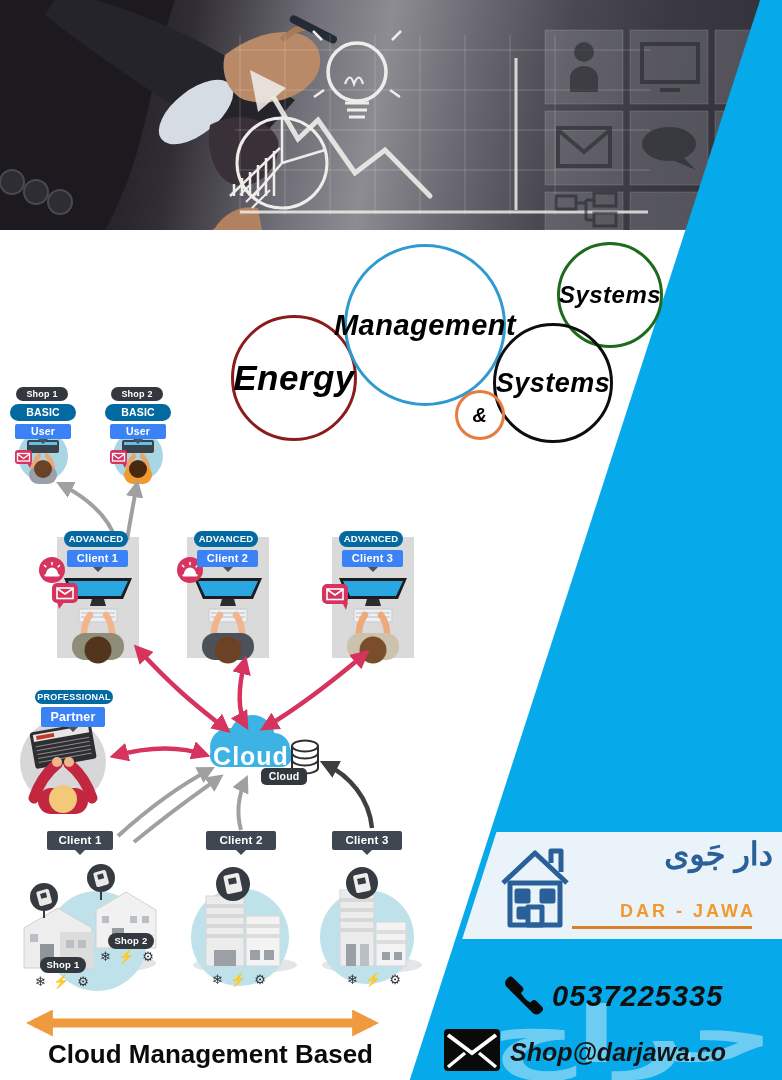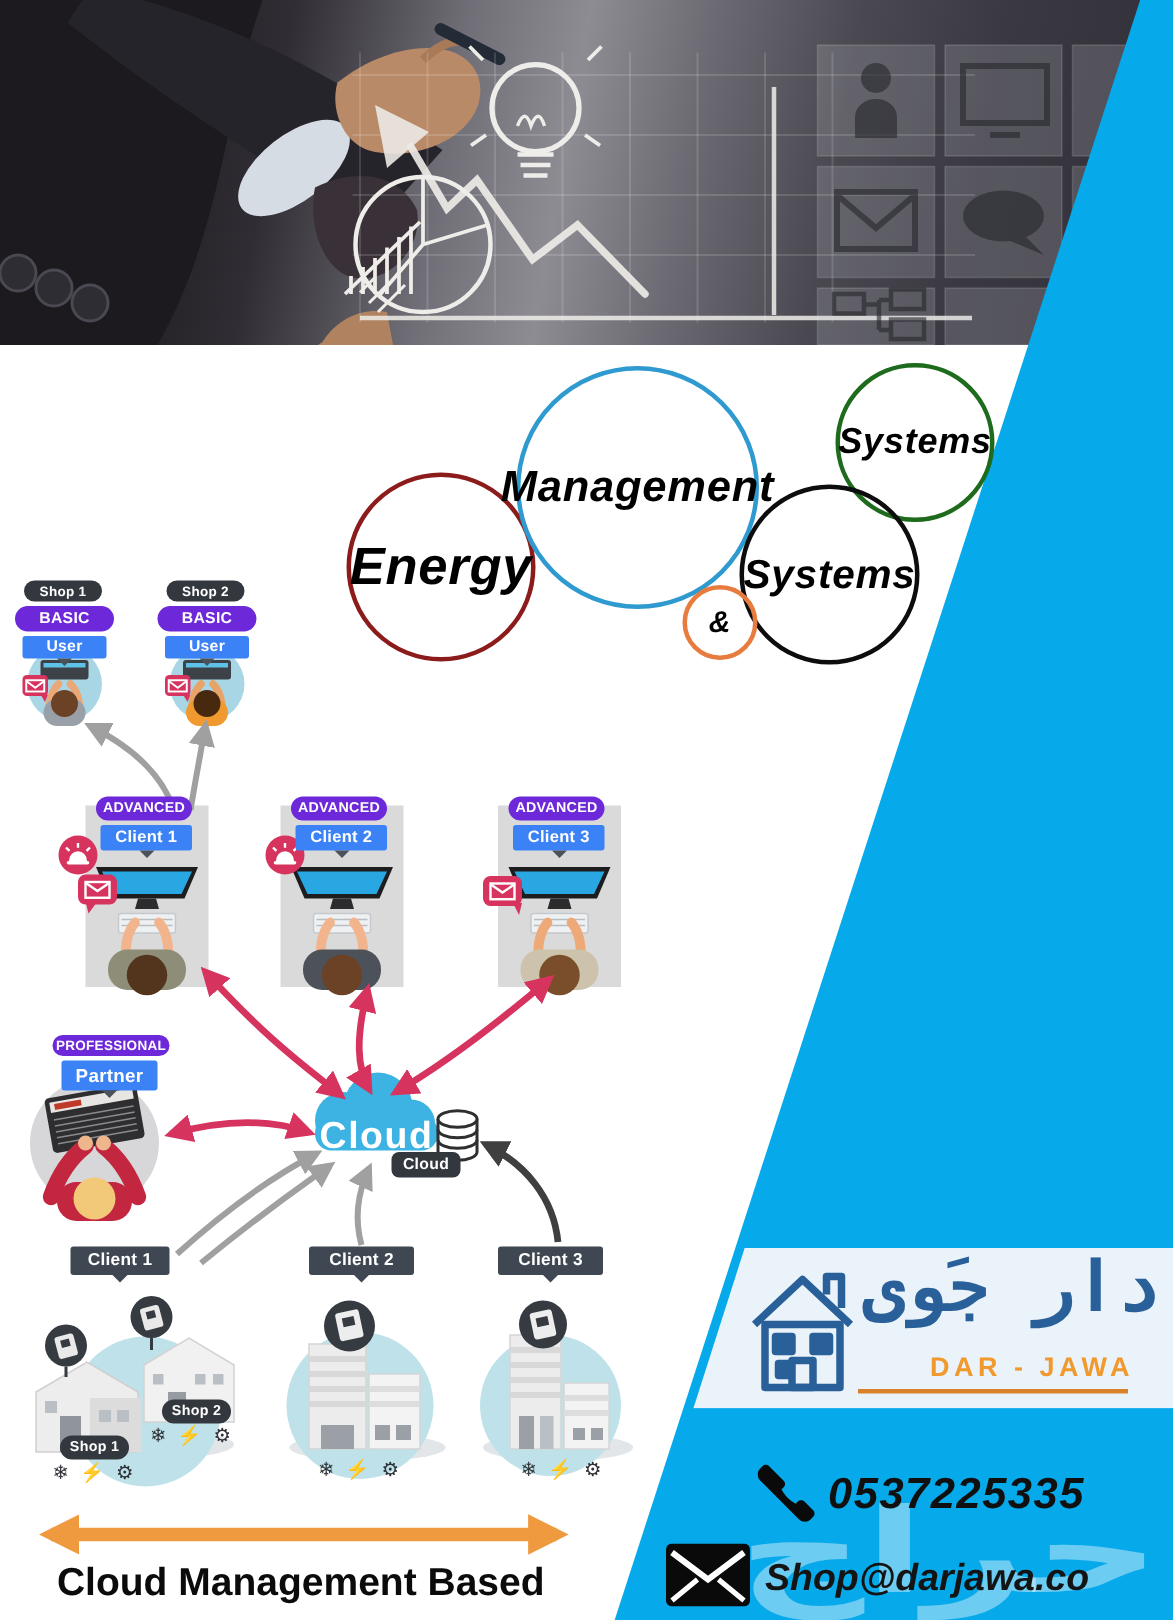--- a/index.html
+++ b/index.html
@@ -20,51 +20,51 @@
   
   .ring{position:absolute;border-radius:50%;display:flex;align-items:center;justify-content:center;
         font-style:italic;font-weight:bold;color:#000;z-index:3;letter-spacing:.5px;}
 
   
   #diagram{position:absolute;left:0;top:0;z-index:3;pointer-events:none;}
 
   
   .tag{position:absolute;z-index:4;display:flex;align-items:center;justify-content:center;
        color:#fff;font-weight:bold;line-height:1;letter-spacing:.2px;}
-  .crimson{background:#6d28d9;border-radius:9px;}
+  .crimson{background:#0369a1;border-radius:9px;}
   .slate{background:#3b82f6;border-radius:2px;}
   .slate2{background:#3F4852;border-radius:2px;}
   .darktag{background:#33383E;border-radius:8px;}
   .dark5{background:#33383E;border-radius:5px;}
   .tail::after{content:"";position:absolute;top:100%;left:50%;transform:translateX(-50%);
        border:5px solid transparent;}
   .slate.tail::after{border-top-color:#4A535C;}
   .slate2.tail::after{border-top-color:#3F4852;}
   .icon-row{position:absolute;z-index:4;display:flex;justify-content:space-between;
        width:54px;color:#2F3338;font-size:13px;line-height:1;}
 
   
   .band{position:absolute;left:440px;top:832px;width:342px;height:107px;z-index:4;
         background:#E9F3F9;clip-path:polygon(16.5% 0,100% 0,100% 100%,6.5% 100%);}
   .brand-ar{position:absolute;left:565px;top:835px;width:208px;height:56px;z-index:5;
-        font-family:Liberation Mono, monospace;direction:rtl;text-align:right;
-        font-size:47px;font-weight:bold;color:#2A6099;padding-right:4px;line-height:1.2;}
+        font-family:Liberation Sans, sans-serif;direction:rtl;text-align:right;
+        font-size:32px;font-weight:bold;color:#2A6099;padding-right:4px;line-height:1.2;}
   .brand-en{position:absolute;left:604px;top:901px;width:168px;z-index:5;text-align:center;
         font-size:18px;font-weight:bold;letter-spacing:3px;color:#F2992E;}
   .brand-line{position:absolute;left:572px;top:926px;width:180px;height:3px;z-index:5;
         background:#D9822B;}
   .phone-num{position:absolute;left:552px;top:980px;width:180px;z-index:5;font-size:29px;
         font-weight:bold;font-style:italic;color:#101010;letter-spacing:1px;}
   .email{position:absolute;left:510px;top:1038px;width:260px;z-index:5;font-size:25px;
         font-weight:bold;font-style:italic;color:#141414;}
   .watermark{position:absolute;left:492px;top:990px;width:290px;z-index:3;
         font-family:"DejaVu Sans","Liberation Sans",sans-serif;font-size:78px;font-weight:bold;
         color:rgba(232,246,253,0.45);transform:scaleX(1.5);transform-origin:left center;
         white-space:nowrap;}
-  .caption{position:absolute;left:28px;top:1039px;width:345px;z-index:4;text-align:center;
+  .caption{position:absolute;left:28px;top:1039px;width:345px;z-index:4;text-align:right;
         font-size:26px;font-weight:bold;color:#0B0B0B;}
 </style>
 </head>
 <body>
 
 <div class="page">
 
   <div class="photo">
     <svg width="782" height="230" viewBox="0 0 782 230">
 

